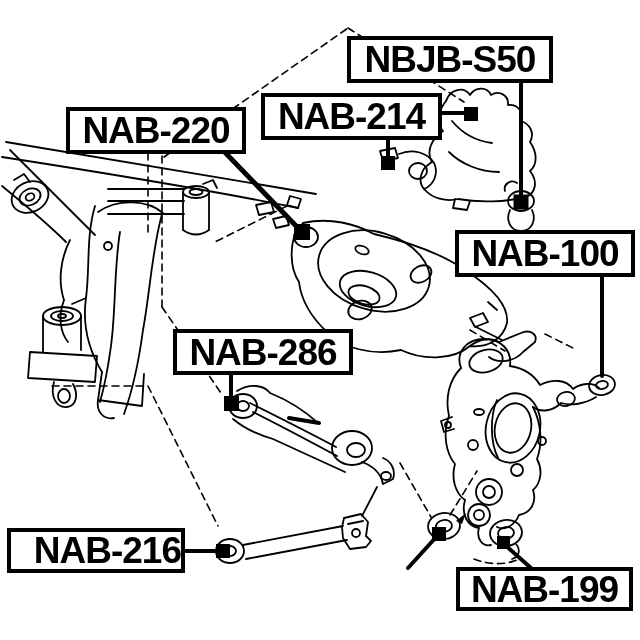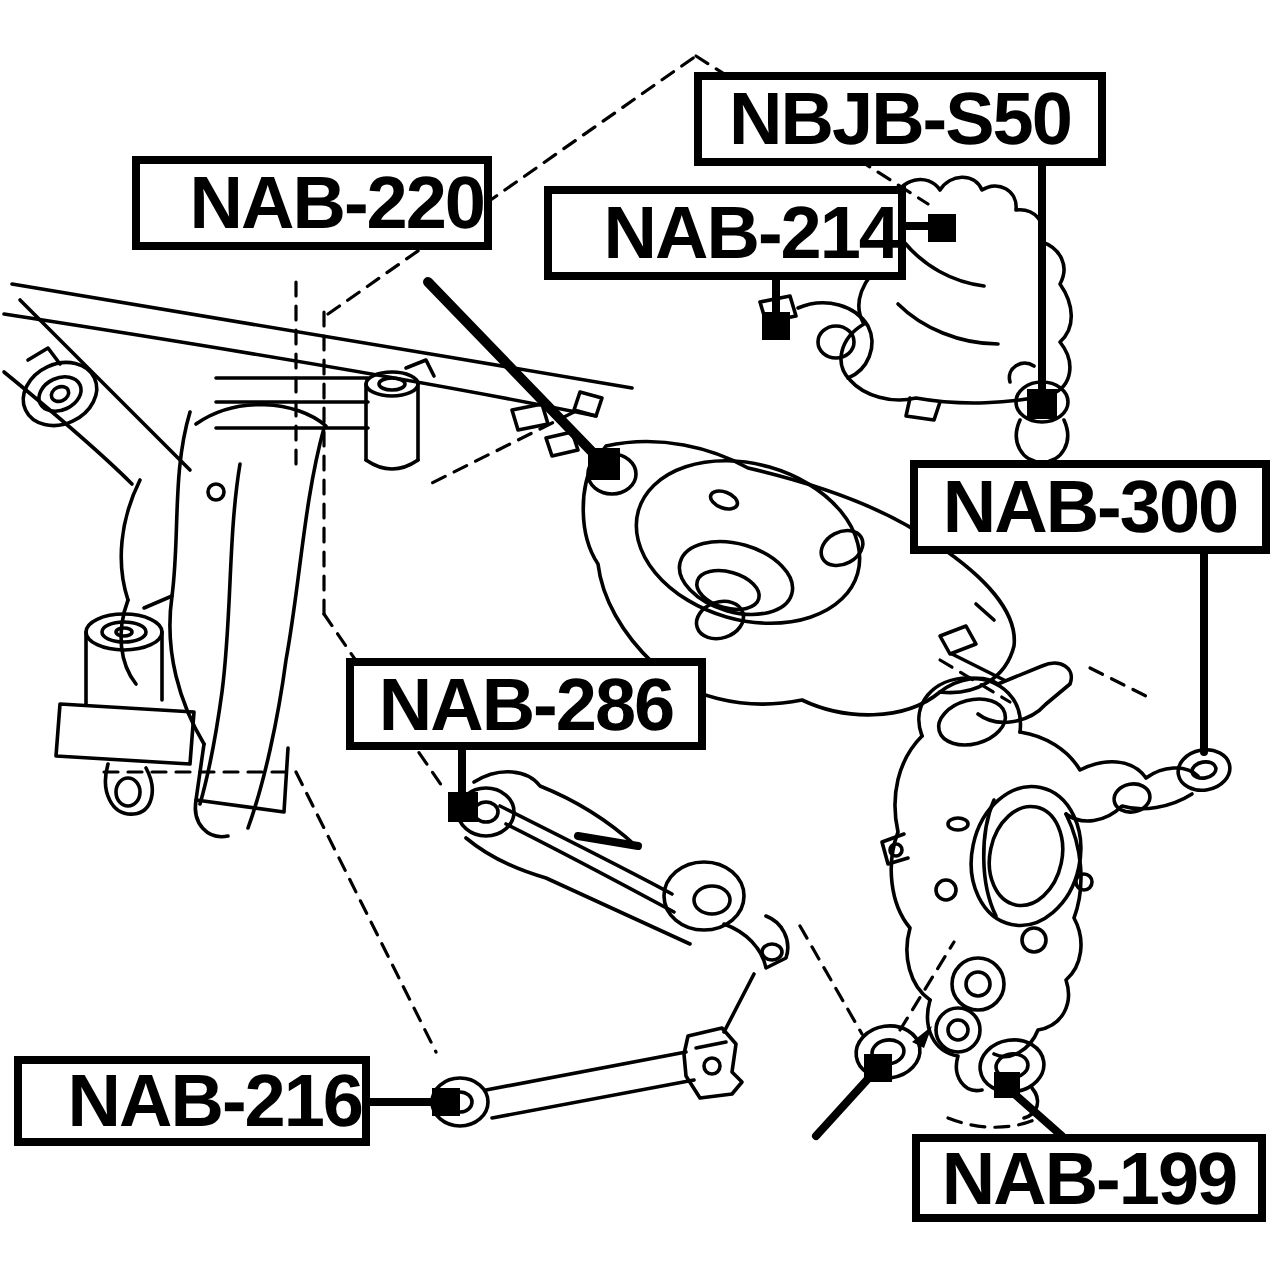--- a/index.html
+++ b/index.html
@@ -21,22 +21,22 @@
     font-weight:bold;
     font-size:37px;
     letter-spacing:-1px;
     color:#000;
     line-height:1;
     white-space:nowrap;
     z-index:2;
   }
   
   .lbl-nbjb  {left:347px;top:36px; width:206px;height:47px;}
-  .lbl-220   {left:66px; top:78px; width:180px;height:47px;justify-content:flex-end;}
-  .lbl-214   {left:272px;top:93px; width:181px;height:47px;justify-content:flex-end;}
+  .lbl-220   {left:66px; top:107px; width:180px;height:47px;}
+  .lbl-214   {left:261px;top:93px; width:181px;height:47px;}
   .lbl-200   {left:455px;top:230px;width:180px;height:47px;}
   .lbl-215   {left:173px;top:329px;width:180px;height:46px;}
   .lbl-216   {left:7px;  top:528px;width:178px;height:45px;justify-content:flex-end;}
   .lbl-198   {left:267px;top:567px;width:178px;height:44px;}
   .lbl-199   {left:456px;top:567px;width:177px;height:44px;}
 </style>
 </head>
 <body>
 
 <div class="stage">
@@ -221,21 +221,21 @@
   <div class="part-label lbl-nbjb">
     <span>NBJB-S50</span>
   </div>
   <div class="part-label lbl-220">
     <span>NAB-220</span>
   </div>
   <div class="part-label lbl-214">
     <span>NAB-214</span>
   </div>
   <div class="part-label lbl-200">
-    <span>NAB-300</span>
+    <span>NAB-100</span>
   </div>
   <div class="part-label lbl-215">
     <span>NAB-286</span>
   </div>
   <div class="part-label lbl-216">
     <span>NAB-216</span>
   </div>
   <div class="part-label lbl-199">
     <span>NAB-199</span>
   </div>

